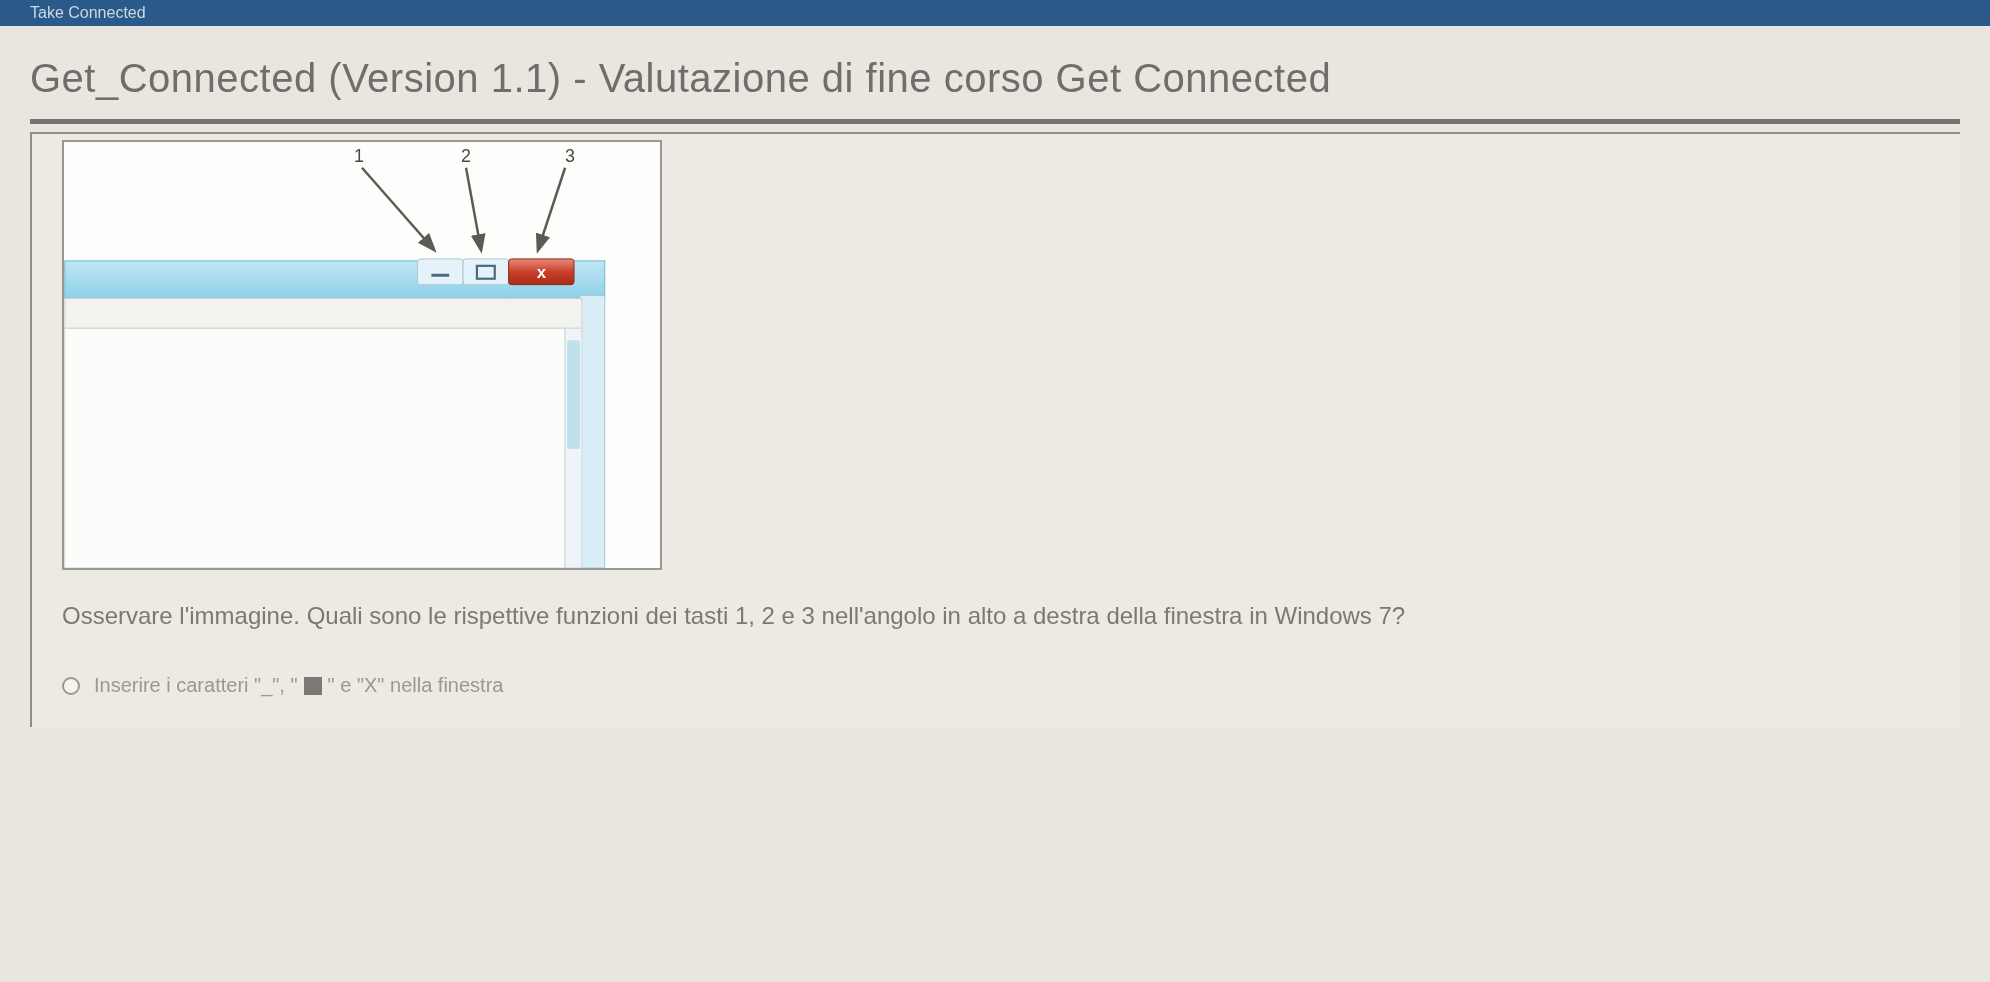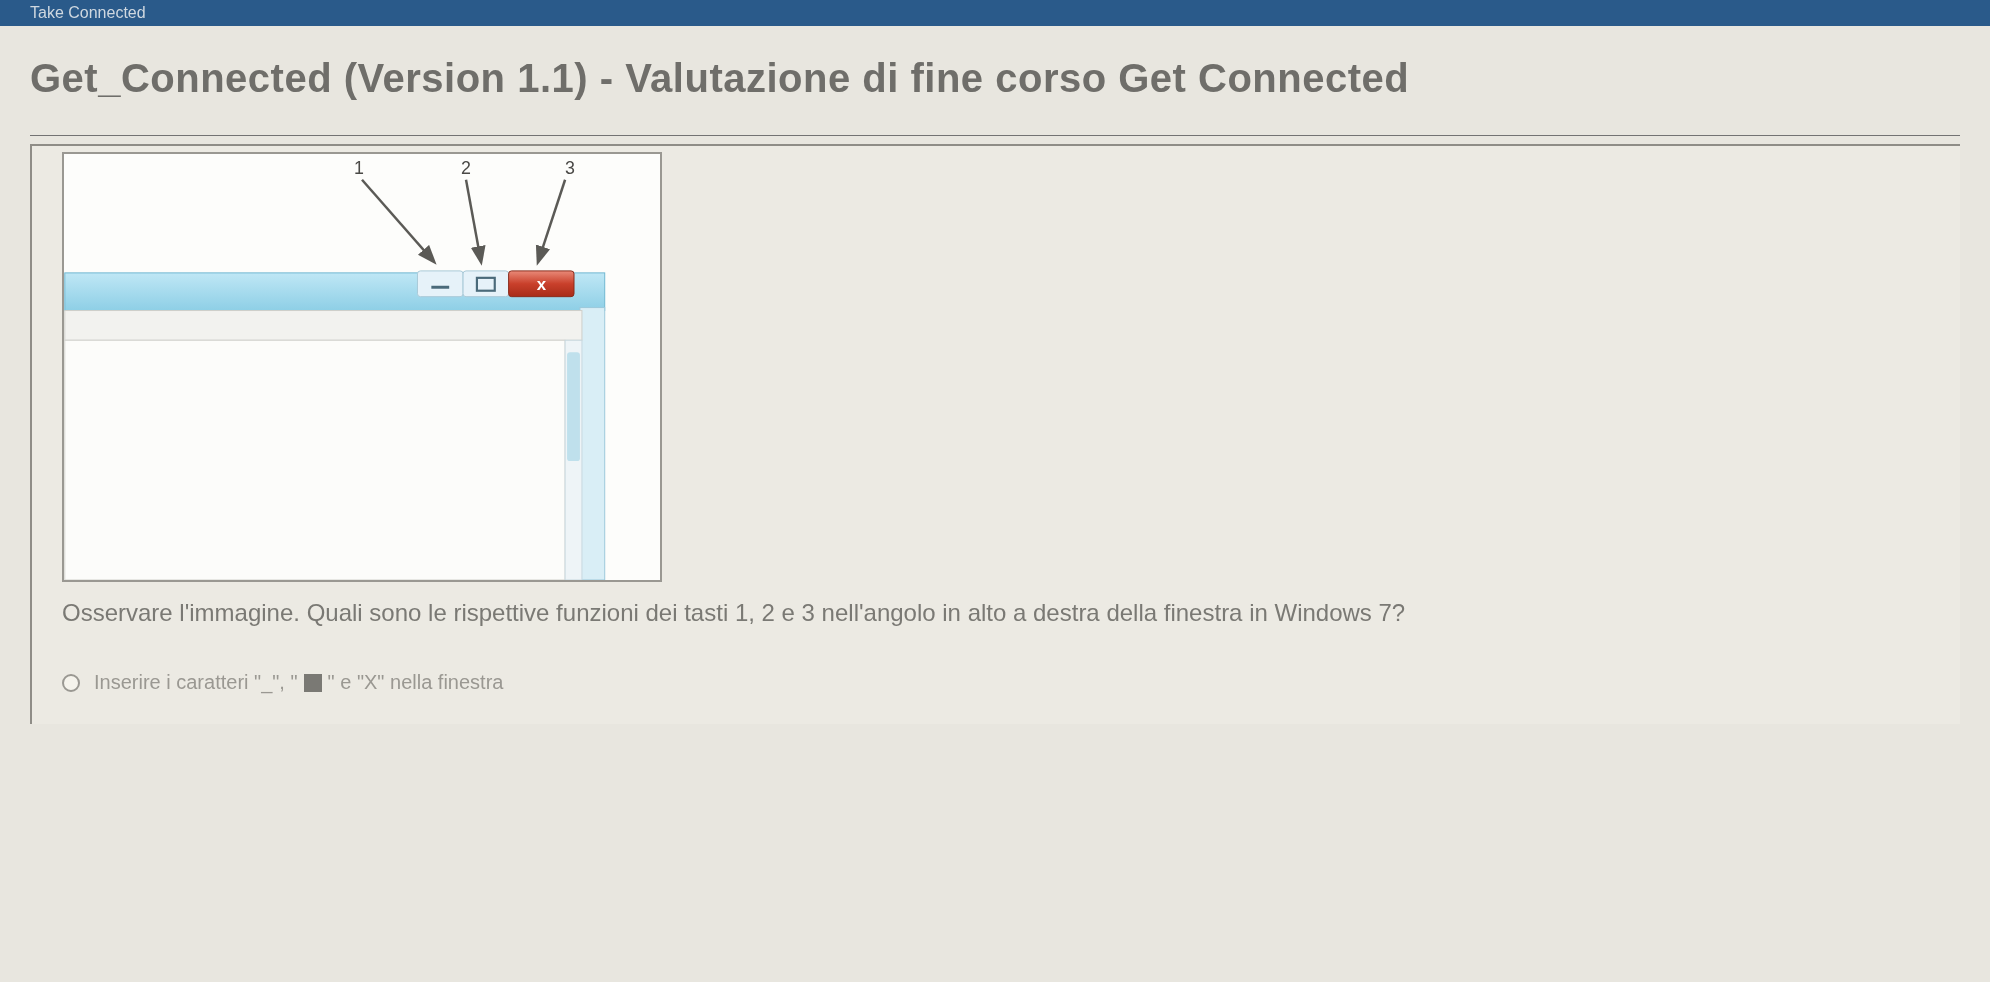--- a/index.html
+++ b/index.html
@@ -16,25 +16,25 @@
     padding: 4px 30px 6px 30px;
     height: 26px;
   }
   .page {
     background: #e8e6df;
     padding: 20px 30px 40px 30px;
     min-height: 956px;
   }
   .title {
     font-size: 40px;
-    font-weight: 700;
+    font-weight: 400;
     color: #6f6e6a;
     letter-spacing: 0.5px;
-    padding: 10px 0 34px 0;
-    border-bottom: 1px solid #737373;
+    padding: 10px 0 18px 0;
+    border-bottom: 5px solid #737373;
   }
   .content-frame {
     border: 2px solid #8f8d87;
     border-right: none;
     border-bottom: none;
     margin-top: 8px;
     background: #eceae3;
     padding: 0;
   }
   .inner {
@@ -48,21 +48,21 @@
     position: relative;
     overflow: hidden;
   }
   .figure-svg {
     position: absolute;
     inset: 0;
     width: 100%;
     height: 100%;
   }
   .question {
-    margin-top: 13px;
+    margin-top: 28px;
     font-size: 24px;
     color: #7a7974;
     line-height: 1.5;
   }
   .options {
     margin-top: 40px;
   }
   .option-row {
     display: flex;
     align-items: center;

